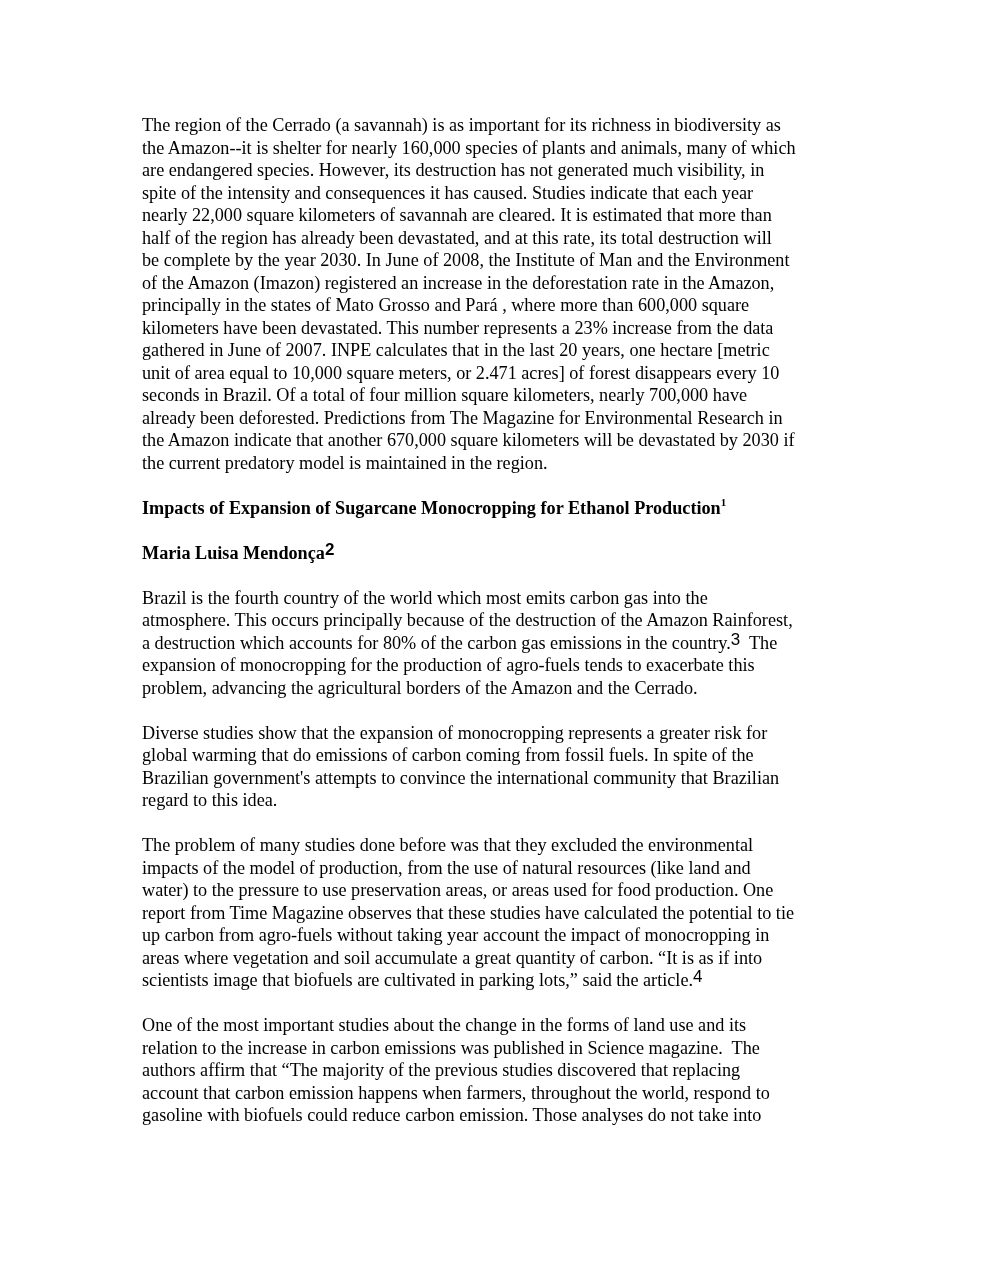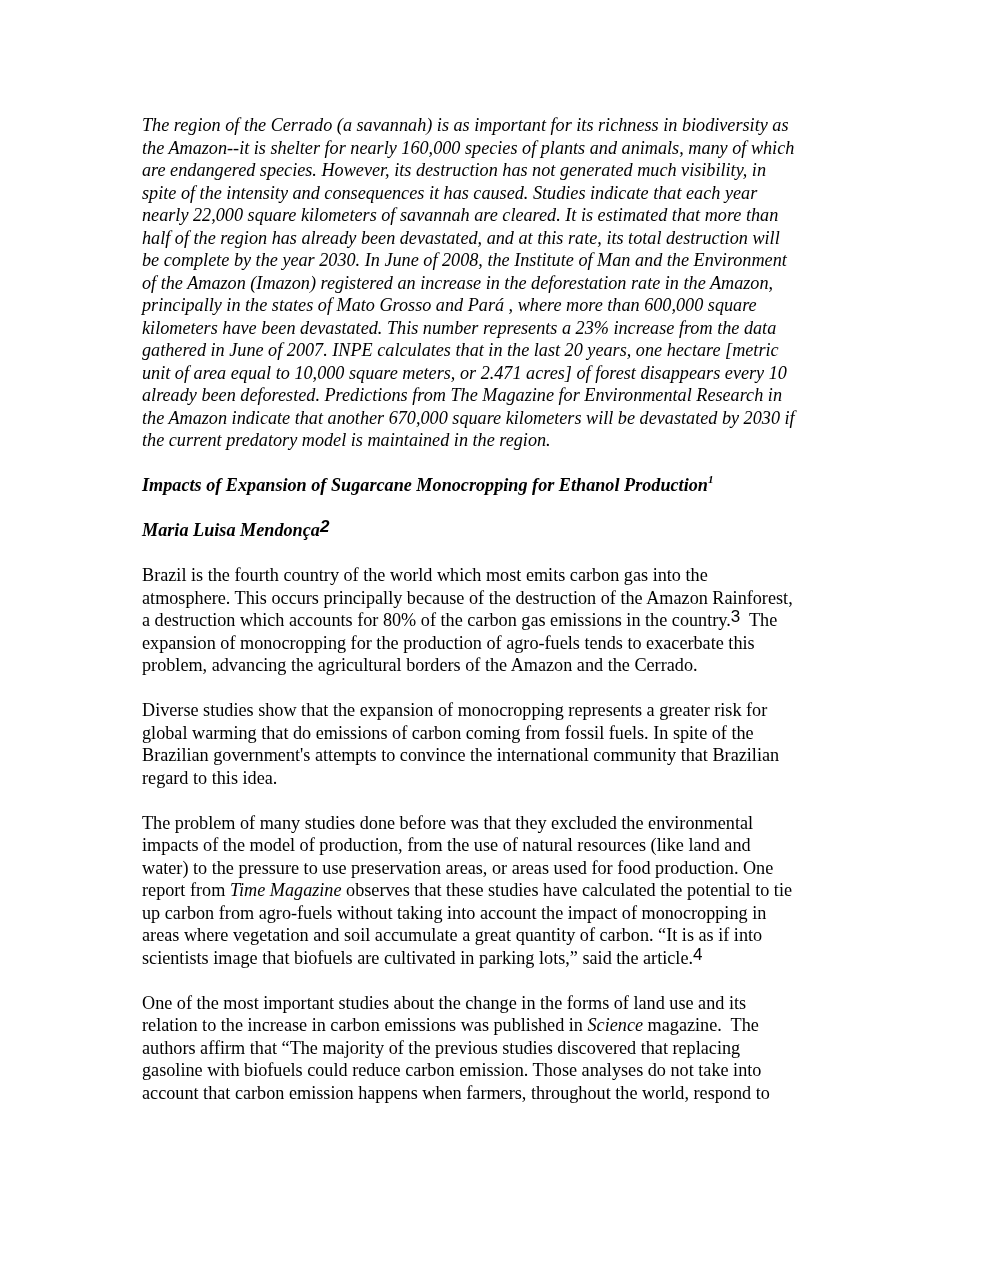--- a/index.html
+++ b/index.html
@@ -2,22 +2,22 @@
 <html><head>
   <meta charset="utf-8">
   <style>
     html, body { margin: 0; padding: 0; background: #ffffff; }
     body { width: 988px; height: 1280px; position: relative; overflow: hidden; }
     .page {
       position: absolute; left: 142px; top: 114px; width: 712px;
       font-family: "Liberation Serif", serif; font-size: 18.2px; line-height: 22.5px; color: #000;
     }
     .line { white-space: nowrap; display: block; height: 22.5px; }
-    .italic { font-style: italic; }
-    .bold { font-weight: bold; font-style: italic; }
+    .italic { }
+    .bold { font-weight: bold; }
     .para { margin: 0 0 22.5px 0; }
     .sup-small { font-size: 11px; vertical-align: 8px; line-height: 0; }
     .sup-big { font-size: 17px; vertical-align: 4px; line-height: 0; font-family: "Liberation Sans", sans-serif; }
     .sup-bold { font-size: 17px; vertical-align: 4px; line-height: 0; font-family: "Liberation Sans", sans-serif; font-weight: bold; }
   </style>
 </head>
 <body>
 
 <div class="page">
 
@@ -27,20 +27,21 @@
     <span class="line">are endangered species.  However, its destruction has not generated much visibility, in</span>
     <span class="line">spite of the intensity and consequences it has caused.  Studies indicate that each year</span>
     <span class="line">nearly 22,000 square kilometers of savannah are cleared.  It is estimated that more than</span>
     <span class="line">half of the region has already been devastated, and at this rate, its total destruction will</span>
     <span class="line">be complete by the year 2030.  In June of 2008, the Institute of Man and the Environment</span>
     <span class="line">of the Amazon (Imazon) registered an increase in the deforestation rate in the Amazon,</span>
     <span class="line">principally in the states of Mato Grosso and Pará , where more than 600,000 square</span>
     <span class="line">kilometers have been devastated.  This number represents a 23% increase from the data</span>
     <span class="line">gathered in June of 2007.  INPE calculates that in the last 20 years, one hectare [metric</span>
     <span class="line">unit of area equal to 10,000 square meters, or 2.471 acres] of forest disappears every 10</span>
+    <span class="line">seconds in Brazil.  Of a total of four million square kilometers, nearly 700,000 have</span>
     <span class="line">already been deforested.  Predictions from The Magazine for Environmental Research in</span>
     <span class="line">the Amazon indicate that another 670,000 square kilometers will be devastated by 2030 if</span>
     <span class="line">the current predatory model is maintained in the region.</span>
   </div>
 
   <div class="para bold">
     <span class="line">
       <span>Impacts of Expansion of Sugarcane Monocropping for Ethanol Production</span><sup class="sup-small">1</sup>
     </span>
   </div>
@@ -64,26 +65,26 @@
     <span class="line">global warming that do emissions of carbon coming from fossil fuels.  In spite of the</span>
     <span class="line">Brazilian government's attempts to convince the international community that Brazilian</span>
     <span class="line">regard to this idea.</span>
   </div>
 
   <div class="para">
     <span class="line">The problem of many studies done before was that they excluded the environmental</span>
     <span class="line">impacts of the model of production, from the use of natural resources (like land and</span>
     <span class="line">water) to the pressure to use preservation areas, or areas used for food production.  One</span>
     <span class="line"><span style="white-space:pre">report from </span><span class="italic">Time Magazine</span><span style="white-space:pre"> observes that these studies have calculated the potential to tie</span></span>
-    <span class="line">up carbon from agro-fuels without taking into account the impact of monocropping in</span>
+    <span class="line">up carbon from agro-fuels without taking year account the impact of monocropping in</span>
     <span class="line">areas where vegetation and soil accumulate a great quantity of carbon.  “It is as if into</span>
     <span class="line"><span>scientists image that biofuels are cultivated in parking lots,” said the article.</span><span class="sup-big">4</span></span>
   </div>
 
   <div class="para">
     <span class="line">One of the most important studies about the change in the forms of land use and its</span>
     <span class="line"><span style="white-space:pre">relation to the increase in carbon emissions was published in </span><span class="italic">Science</span><span style="white-space:pre"> magazine.  The</span></span>
     <span class="line">authors affirm that “The majority of the previous studies discovered that replacing</span>
+    <span class="line">account that carbon emission happens when farmers, throughout the world, respond to</span>
     <span class="line">gasoline with biofuels could reduce carbon emission.  Those analyses do not take into</span>
-    <span class="line">account that carbon emission happens when farmers, throughout the world, respond to</span>
   </div>
 
 </div>
 
 </body></html>

